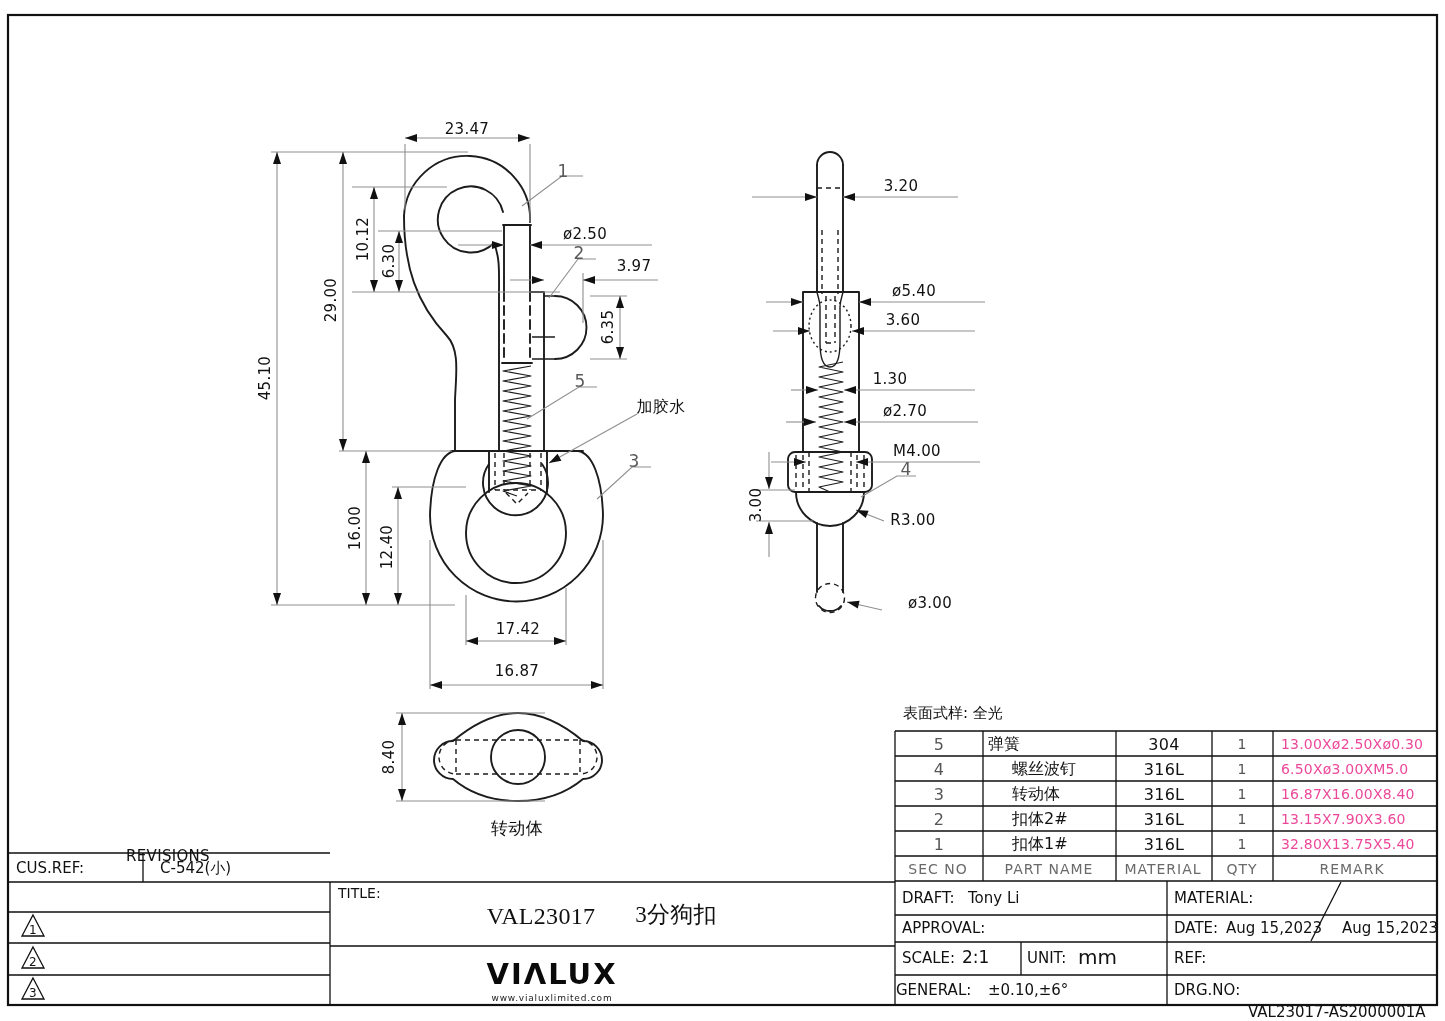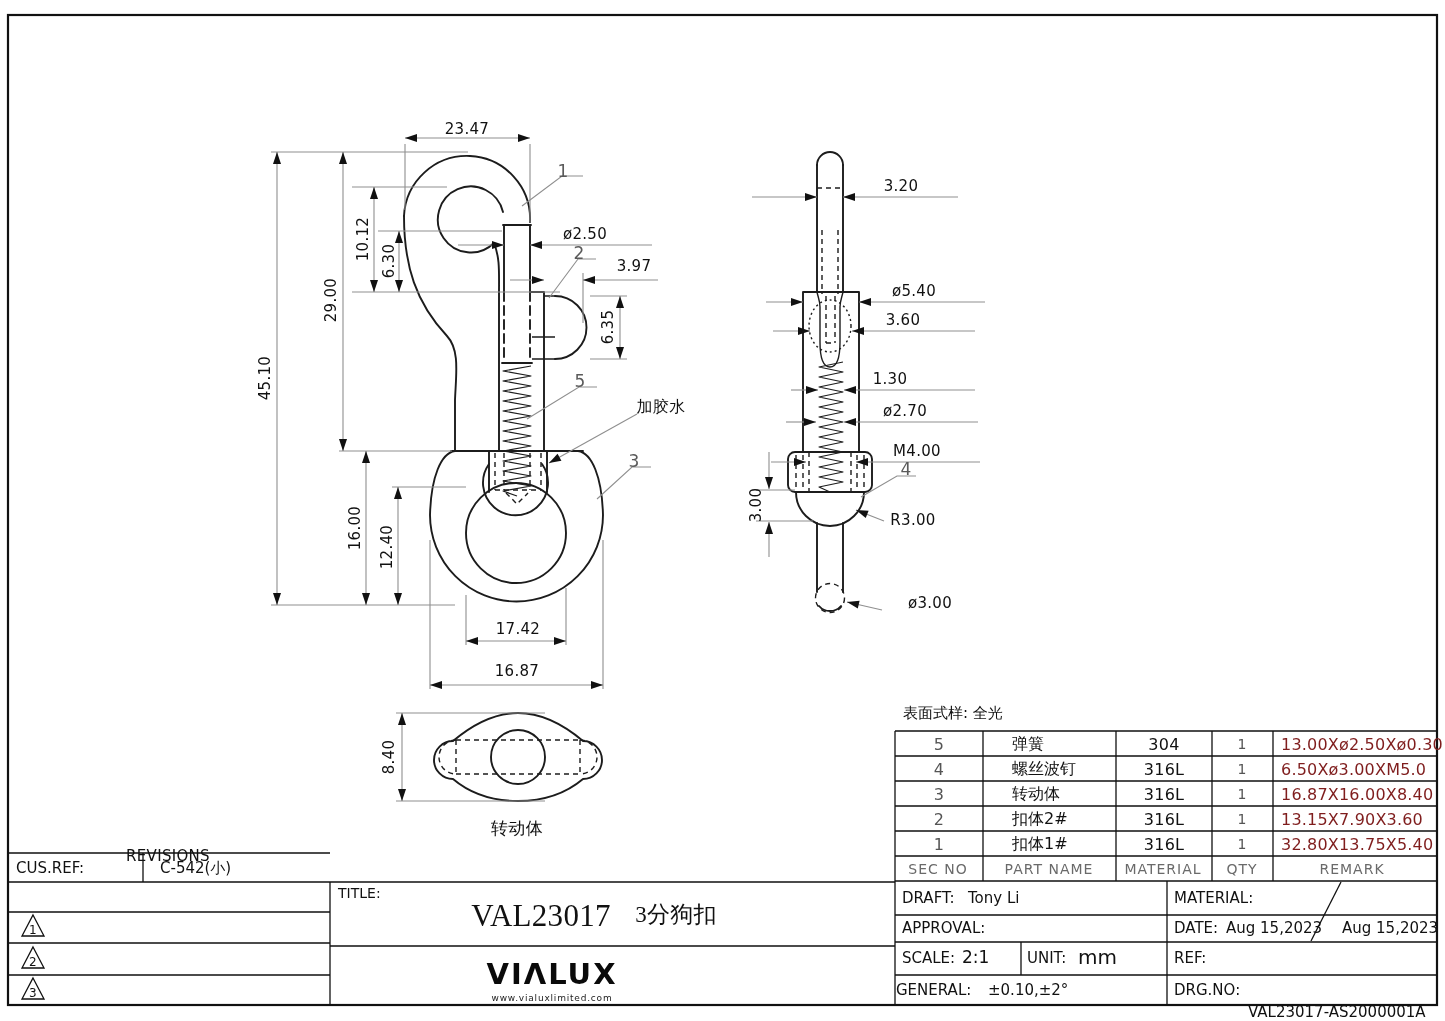--- a/index.html
+++ b/index.html
@@ -17,25 +17,25 @@
   .t{stroke:#111;stroke-width:1.3;fill:none}
   .tb{stroke-width:2.2}
   
   .tx{position:absolute;transform:translate(-50%,-50%);font-size:15px;white-space:nowrap;letter-spacing:.3px}
   .rot{transform:translate(-50%,-50%) rotate(-90deg)}
   .lx{position:absolute;transform:translateY(-50%);font-size:15px;white-space:nowrap}
   .co{color:#5a5a5a;font-size:17px}
   .dim{color:#111}
   .bomtxt{font-size:16px}
   .bomsec{font-size:16px;color:#555}
-  .bomrem{font-size:16px;color:#7f1d1d;letter-spacing:.2px}
+  .bomrem{font-size:14px;color:#ec4899;letter-spacing:.2px}
   .bomhdr{font-size:14px;color:#6a6a6a;letter-spacing:1px}
   .tbl{font-size:15px}
   .serif{font-family:"Liberation Serif","DejaVu Serif",serif}
-  .title-code{font-size:31px}
+  .title-code{font-size:24px}
   .title-name{font-size:23px}
   .logo-word{font-size:29px;font-weight:bold;letter-spacing:2px;color:#0a0a0a}
   .logo-url{font-size:9px;letter-spacing:.8px;color:#222}
   .rev-num{font-size:12px}
 </style>
 </head>
 <body>
 
 <div class="sheet">
 
@@ -190,21 +190,21 @@
 <div class="tx co" style="left:906px;top:469px">4</div>
 <div class="tx dim" style="left:913px;top:520px">R3.00</div>
 <div class="tx dim" style="left:930px;top:603px">ø3.00</div>
 
 <div class="tx dim rot" style="left:389px;top:757px">8.40</div>
 <div class="tx" style="left:517px;top:828px;font-size:17px">转动体</div>
 
 <div class="lx" style="left:903px;top:713px;font-size:15px">表面式样: 全光</div>
 
 <div class="tx bomsec" style="left:939px;top:744px">5</div>
-<div class="lx bomtxt" style="left:1012px;top:744px">弹簧</div>
+<div class="lx bomtxt" style="left:988px;top:744px">弹簧</div>
 <div class="tx bomtxt" style="left:1164px;top:744px">304</div>
 <div class="tx bomsec" style="left:1242px;top:744px;font-size:14px">1</div>
 <div class="lx bomrem" style="left:1281px;top:744px">13.00Xø2.50Xø0.30</div>
 
 <div class="tx bomsec" style="left:939px;top:769px">4</div>
 <div class="lx bomtxt" style="left:1012px;top:769px">螺丝波钉</div>
 <div class="tx bomtxt" style="left:1164px;top:769px">316L</div>
 <div class="tx bomsec" style="left:1242px;top:769px;font-size:14px">1</div>
 <div class="lx bomrem" style="left:1281px;top:769px">6.50Xø3.00XM5.0</div>
 
@@ -249,20 +249,20 @@
 <div class="lx tbl" style="left:902px;top:928px">APPROVAL:</div>
 <div class="lx tbl" style="left:1174px;top:928px">DATE:</div>
 <div class="lx tbl" style="left:1226px;top:928px">Aug 15,2023</div>
 <div class="lx tbl" style="left:1342px;top:928px">Aug 15,2023</div>
 <div class="lx tbl" style="left:902px;top:958px">SCALE:</div>
 <div class="lx" style="left:962px;top:957px;font-size:17px">2:1</div>
 <div class="lx tbl" style="left:1027px;top:958px">UNIT:</div>
 <div class="lx" style="left:1078px;top:957px;font-size:20px">mm</div>
 <div class="lx tbl" style="left:1174px;top:958px">REF:</div>
 <div class="lx tbl" style="left:896px;top:990px">GENERAL:</div>
-<div class="lx tbl" style="left:988px;top:990px">±0.10,±2°</div>
+<div class="lx tbl" style="left:988px;top:990px">±0.10,±6°</div>
 <div class="lx tbl" style="left:1174px;top:990px">DRG.NO:</div>
 <div class="lx tbl" style="left:1248px;top:1012px">VAL23017-AS2000001A</div>
 
 <div class="tx logo-word" style="left:552px;top:974px">VIΛLUX</div>
 <div class="tx logo-url" style="left:552px;top:998px">www.vialuxlimited.com</div>
 
 </div>
 
 </body></html>

